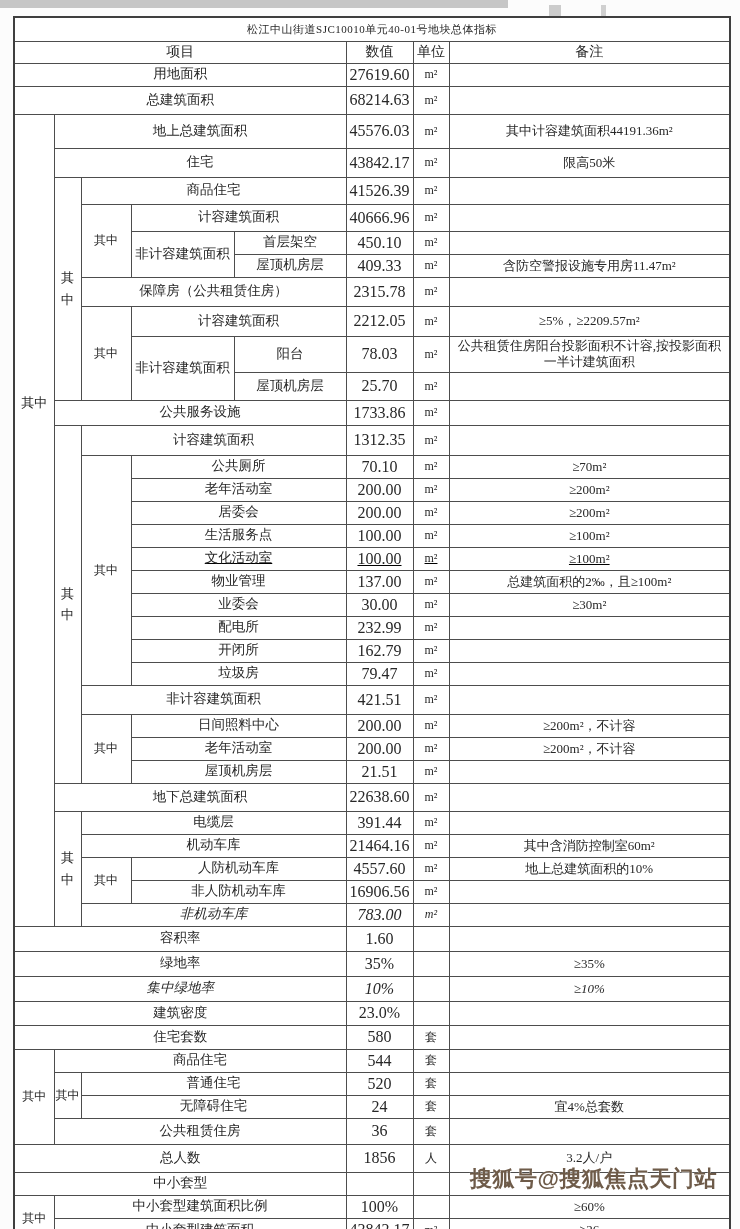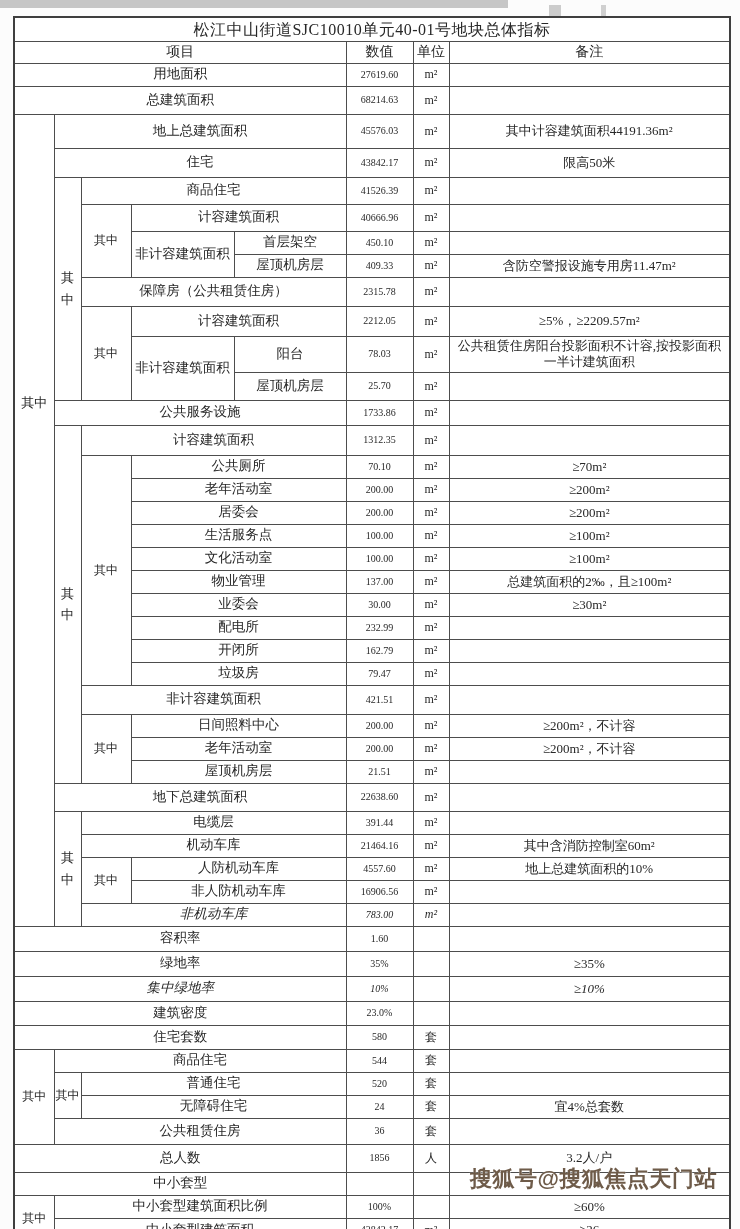--- a/index.html
+++ b/index.html
@@ -3,24 +3,24 @@
 <meta charset="utf-8">
 <style>
   html,body{margin:0;padding:0;}
   body{font-family:"Liberation Serif","DejaVu Serif",serif;background:#ffffff;}
   .page{position:relative;width:740px;height:1229px;background:#fcfcfc;overflow:hidden;}
   .scan-band{position:absolute;left:0;top:0;width:508px;height:8px;background:#c6c6c6;}
   .scan-tick-1{position:absolute;left:549px;top:5px;width:12px;height:11px;background:#cccccc;}
   .scan-tick-2{position:absolute;left:601px;top:5px;width:5px;height:11px;background:#d0d0d0;}
   table.indicator{position:absolute;left:13px;top:16px;width:716px;border-collapse:collapse;table-layout:fixed;background:#fff;border:2px solid #3f3f3f;}
   td{border:1px solid #4d4d4d;color:#272727;text-align:center;vertical-align:middle;padding:1px 2px;line-height:1.2;font-size:13px;overflow:hidden;}
-  td.title{font-size:16px;letter-spacing:0.5px;}
+  td.title{font-size:11px;letter-spacing:0.5px;}
   td.head{font-size:14px;}
   td.label{font-size:13.5px;}
-  td.value{font-size:10px;font-family:"Liberation Serif","DejaVu Serif",serif;}
+  td.value{font-size:16px;font-family:"Liberation Serif","DejaVu Serif",serif;}
   td.unit{font-size:12px;}
   td.remark{font-size:13px;}
   td.rail{font-size:12px;padding:0;white-space:nowrap;}
   td.rail.stack{white-space:normal;word-break:break-all;font-size:13px;line-height:1.65;padding:0 6px;}
   td.rail.rail-upper{vertical-align:top;padding-top:280px;font-size:13px;}
   .watermark{position:absolute;left:470px;top:1164px;width:268px;font-size:22px;font-weight:bold;color:#6e5b49;letter-spacing:0.5px;white-space:nowrap;text-shadow:0.5px 0.5px 0 rgba(255,255,255,0.65), -0.5px -0.5px 0 rgba(255,255,255,0.4);z-index:5;font-family:"Liberation Sans","DejaVu Sans",sans-serif;}
 </style>
 </head>
 <body>
 
@@ -159,21 +159,21 @@
           <td class="cell value">200.00</td>
           <td class="cell unit">m²</td>
           <td class="cell remark">≥200m²</td>
         </tr>
         <tr style="height: 23px;">
           <td colspan="2" class="cell label">生活服务点</td>
           <td class="cell value">100.00</td>
           <td class="cell unit">m²</td>
           <td class="cell remark">≥100m²</td>
         </tr>
-        <tr style="height: 23px;">
+        <tr style="height: 23px; text-decoration: underline;">
           <td colspan="2" class="cell label">文化活动室</td>
           <td class="cell value">100.00</td>
           <td class="cell unit">m²</td>
           <td class="cell remark">≥100m²</td>
         </tr>
         <tr style="height: 23px; padding-left: 36px;">
           <td colspan="2" class="cell label">物业管理</td>
           <td class="cell value">137.00</td>
           <td class="cell unit">m²</td>
           <td class="cell remark">总建筑面积的2‰，且≥100m²</td>

